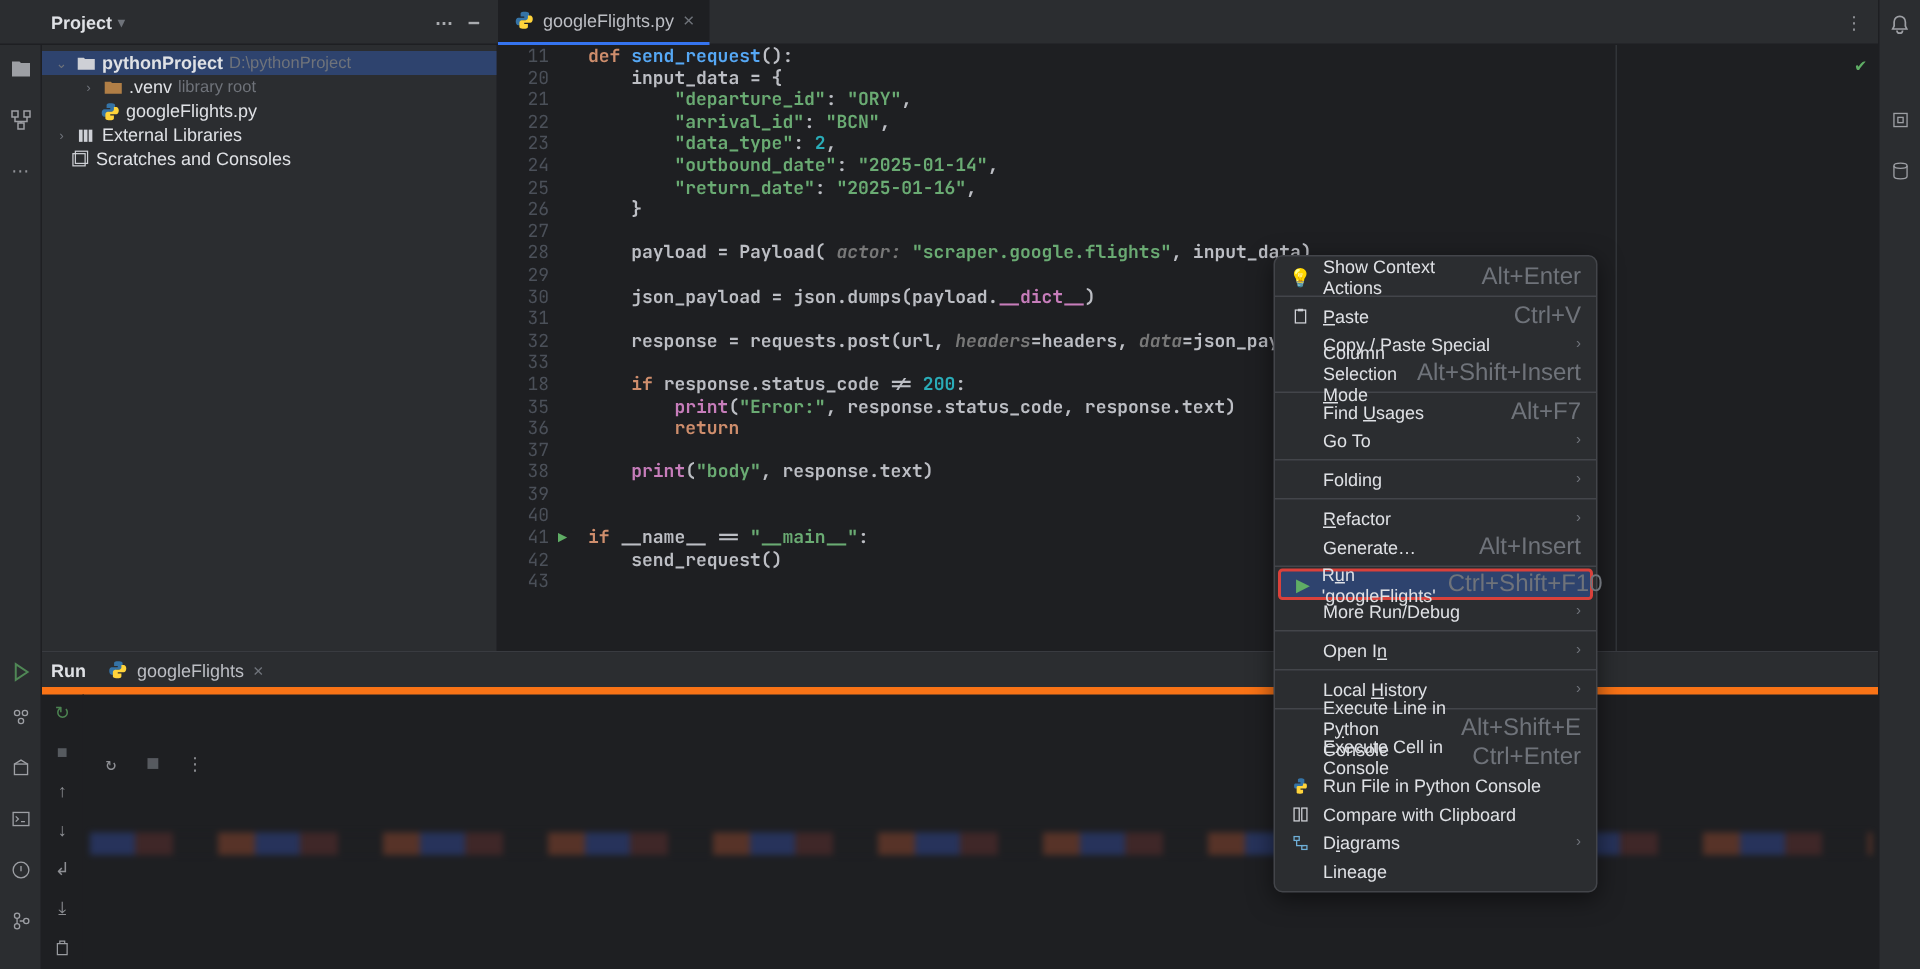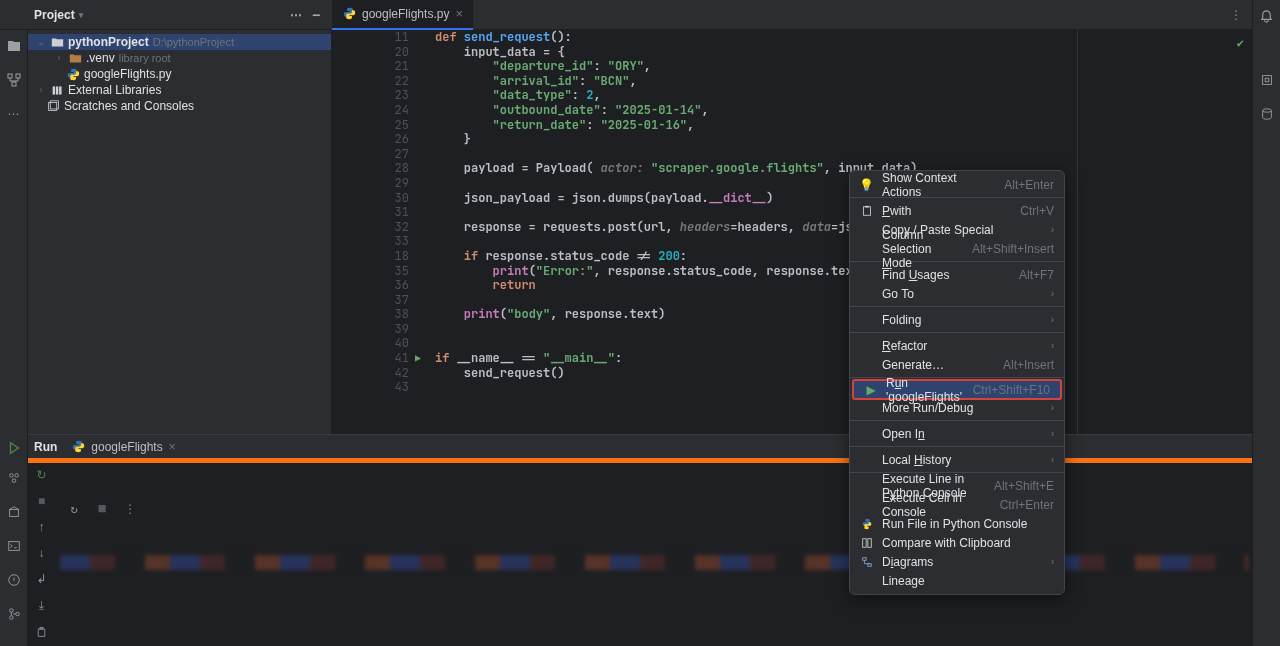--- a/index.html
+++ b/index.html
@@ -139,21 +139,20 @@
   overflow: hidden;
   position: relative;
 }
 .gutter {
   width: 40px;
   text-align: right;
   padding-right: 6px;
   color: #4b5059;
   background: #1e1f22;
   user-select: none;
-  margin-left: 43px;
 }
 .gutter-extra {
   width: 16px;
   background: #1e1f22;
 }
 .run-gutter-icon {
   color: #5fad65;
   font-size: 10px;
 }
 .code-lines {
@@ -258,21 +257,21 @@
   align-items: center;
   height: 19px;
   padding: 0 10px;
   gap: 8px;
   font-size: 12px;
   color: #dfe1e5;
   position: relative;
 }
 .menu-item .mi-icon { width: 14px; display:flex; align-items:center; justify-content:center; }
 .menu-item .mi-label { flex: 1; }
-.menu-item .mi-shortcut { color: #6f737a; font-size: 12px; }
+.menu-item .mi-shortcut { color: #6f737a; font-size: 16px; }
 .menu-item .mi-arrow { color: #6f737a; font-size: 10px; }
 .menu-sep { height: 1px; background: #43454a; margin: 3px 0; }
 .menu-item.highlighted {
   background: #2e436e;
 }
 .menu-item.run-highlight {
   border: 2px solid #d9413b;
   border-radius: 3px;
   margin: -2px 2px;
   height: 21px;
@@ -556,21 +555,21 @@
     <span class="mi-shortcut">Alt+Enter</span>
   </div>
   <div class="menu-sep"></div>
   <div class="menu-item">
     <span class="mi-icon">
         <svg viewBox="0 0 14 14" width="12" height="12">
           <rect x="3" y="2" width="8" height="10" fill="none" stroke="#ced0d6"></rect>
           <rect x="5" y="1" width="4" height="2" fill="#ced0d6"></rect>
         </svg>
       </span>
-    <span class="mi-label"><span class="underline-letter">P</span><span>with</span></span>
+    <span class="mi-label"><span class="underline-letter">P</span><span>aste</span></span>
     <span class="mi-shortcut">Ctrl+V</span>
   </div>
   <div class="menu-item">
     <span class="mi-icon"></span>
     <span class="mi-label">Copy / Paste Special</span>
     <span class="mi-arrow">›</span>
   </div>
   <div class="menu-item">
     <span class="mi-icon"></span>
     <span class="mi-label">Column Selection <span class="underline-letter">M</span>ode</span>

